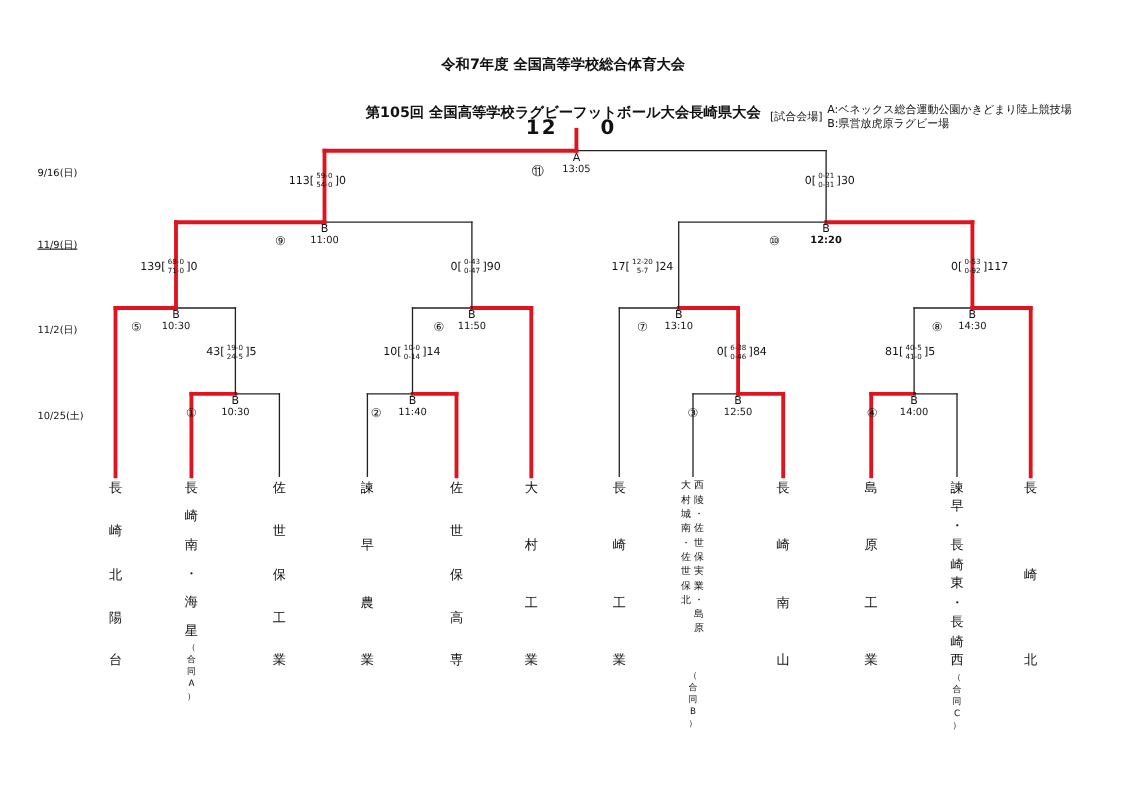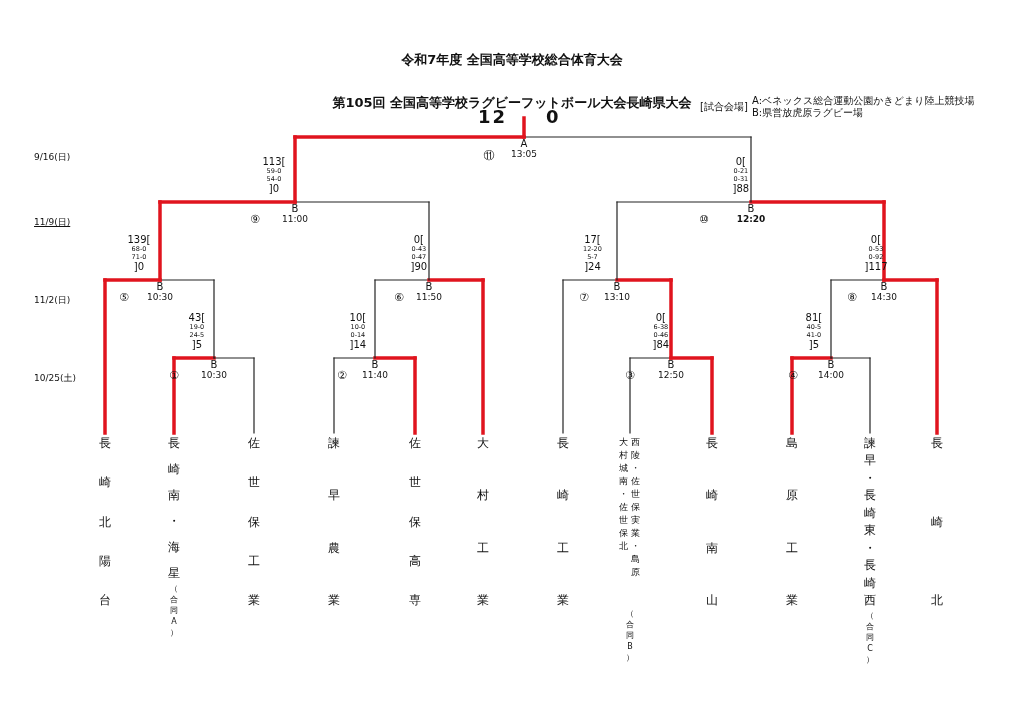--- a/index.html
+++ b/index.html
@@ -11,21 +11,21 @@
   #title2 { top: 67px; margin-top: 28px; }
   .venue { position: absolute; left: 700px; top: 95px; font-size: 10px; line-height: 12px; }
   .venue .lbl { position: absolute; left: 0; top: 6px; white-space: nowrap; }
   .venue .lines { position: absolute; left: 52px; top: 0; white-space: nowrap; }
   .final-score { position: absolute; top: 106px; font-size: 18px; font-weight: bold; letter-spacing: 2px; }
   .date { position: absolute; left: 34px; font-size: 9px; white-space: nowrap; }
   .abs { position: absolute; white-space: nowrap; }
   .venue-code { font-size: 10px; text-align: center; width: 40px; margin-left: -20px; }
   .time { font-size: 9px; text-align: center; width: 40px; margin-left: -20px; }
   .mnum { font-size: 11px; width: 16px; margin-left: -8px; text-align: center; }
-  .score { font-size: 10px; display: flex; align-items: center; flex-direction: column; }
+  .score { font-size: 10px; display: flex; align-items: center; }
   .score .halves { display: inline-flex; flex-direction: column; font-size: 6.5px; line-height: 8px;
                    text-align: center; margin: 0 2px; }
   .team { position: absolute; top: 437px; font-size: 12px; line-height: 12px; width: 16px; margin-left: -8px;
           text-align: center; }
   .team .ch { display: block; }
   .team .note { font-size: 8px; line-height: 11px; display: block; }
   .team2col { position: absolute; top: 436px; display: flex; gap: 1px; font-size: 9px; line-height: 13px; }
   .team2col .col { display: flex; flex-direction: column; width: 11px; text-align: center; }
   svg { position: absolute; left: 0; top: 0; }
 </style>
@@ -174,21 +174,21 @@
       <span>]0</span>
     </div>
     <div class="abs score" style="left: 409.5px; top: 234px;">
       <span>0[</span>
       <span class="halves">
         <span>0-43</span>
         <span>0-47</span>
       </span>
       <span>]90</span>
     </div>
-    <div class="abs score" style="left: 581px; top: 234px;">
+    <div class="abs score" style="left: 556px; top: 234px;">
       <span>17[</span>
       <span class="halves">
         <span>12-20</span>
         <span>5-7</span>
       </span>
       <span>]24</span>
     </div>
     <div class="abs score" style="left: 864.5px; top: 234px;">
       <span>0[</span>
       <span class="halves">
@@ -204,21 +204,21 @@
         <span>54-0</span>
       </span>
       <span>]0</span>
     </div>
     <div class="abs score" style="left: 731.5px; top: 156px;">
       <span>0[</span>
       <span class="halves">
         <span>0-21</span>
         <span>0-31</span>
       </span>
-      <span>]88</span>
+      <span>]30</span>
     </div>
   </div>
 <div id="teams">
     <div class="team" style="left: 105px;">
       <span class="ch" style="position: absolute; left: 0px; width: 16px; top: 0px;">長</span>
       <span class="ch" style="position: absolute; left: 0px; width: 16px; top: 39.25px;">崎</span>
       <span class="ch" style="position: absolute; left: 0px; width: 16px; top: 78.5px;">北</span>
       <span class="ch" style="position: absolute; left: 0px; width: 16px; top: 117.75px;">陽</span>
       <span class="ch" style="position: absolute; left: 0px; width: 16px; top: 157px;">台</span>
     </div>

